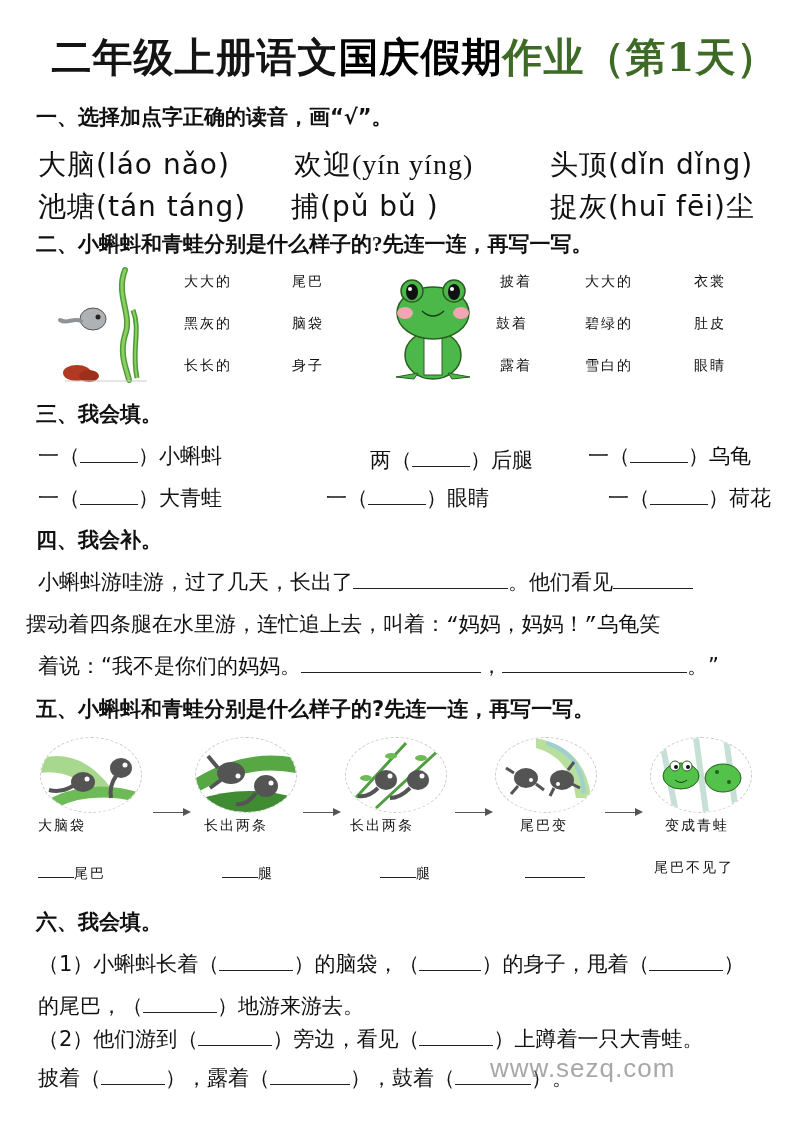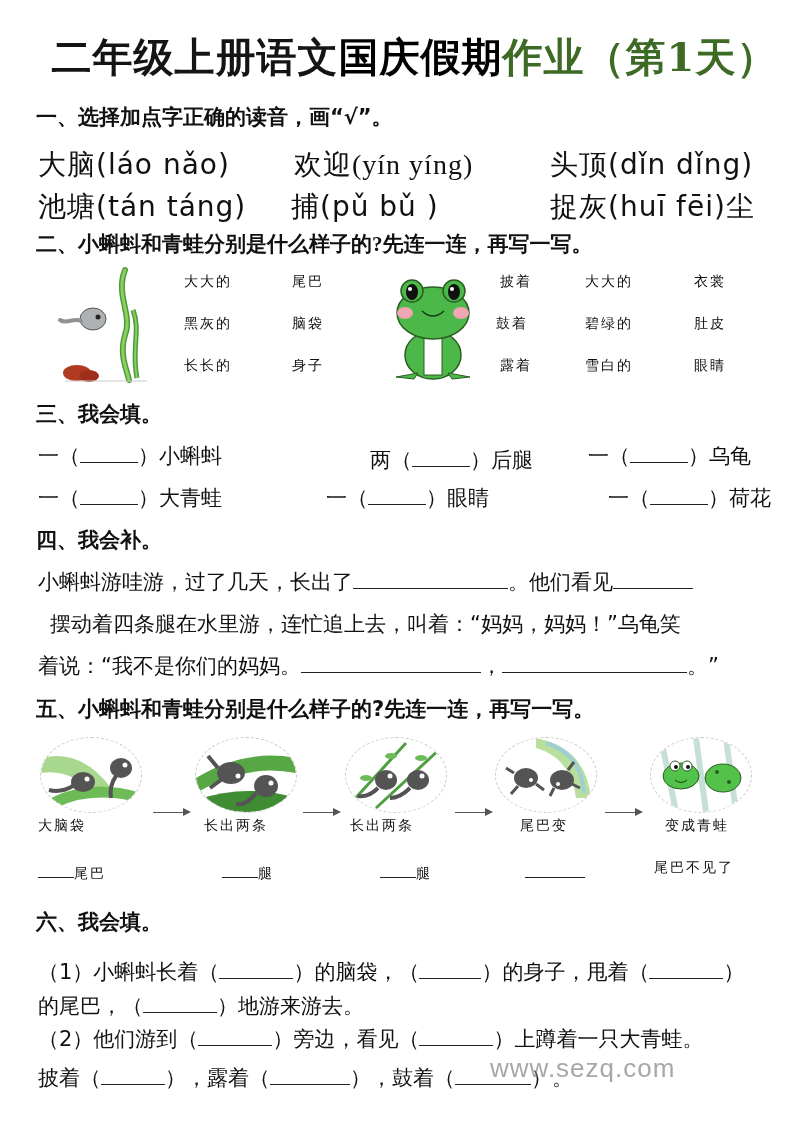--- a/index.html
+++ b/index.html
@@ -107,21 +107,21 @@
 <div class="abs sec-head" style="top:400px;">三、我会填。</div>
 <div class="abs body-text" style="top:442px; left:38px;"><span>一（</span><span class="blank" style="width:58px;"></span><span>）小蝌蚪</span></div>
 <div class="abs body-text" style="top:446px; left:326px;margin-left:44px;"><span>两（</span><span class="blank" style="width:58px;"></span><span>）后腿</span></div>
 <div class="abs body-text" style="top:442px; left:588px;"><span>一（</span><span class="blank" style="width:58px;"></span><span>）乌龟</span></div>
 <div class="abs body-text" style="top:484px; left:38px;"><span>一（</span><span class="blank" style="width:58px;"></span><span>）大青蛙</span></div>
 <div class="abs body-text" style="top:484px; left:326px;"><span>一（</span><span class="blank" style="width:58px;"></span><span>）眼睛</span></div>
 <div class="abs body-text" style="top:484px; left:588px;margin-left:20px;"><span>一（</span><span class="blank" style="width:58px;"></span><span>）荷花</span></div>
 
 <div class="abs sec-head" style="top:526px;">四、我会补。</div>
 <div class="abs body-text" style="top:568px; left:38px;"><span>小蝌蚪游哇游，过了几天，长出了</span><span class="ublank" style="width:155px;"></span><span>。他们看见</span><span class="ublank" style="width:80px;"></span></div>
-<div class="abs body-text" style="top:610px; left:50px;">摆动着四条腿在水里游，连忙追上去，叫着：“妈妈，妈妈！”乌龟笑</div>
+<div class="abs body-text" style="top:610px; left:26px;font-family:Liberation Mono, monospace;">摆动着四条腿在水里游，连忙追上去，叫着：“妈妈，妈妈！”乌龟笑</div>
 <div class="abs body-text" style="top:652px; left:38px;"><span>着说：“我不是你们的妈妈。</span><span class="ublank" style="width:180px;"></span><span>，</span><span class="ublank" style="width:185px;"></span><span>。”</span></div>
 
 <div class="abs sec-head" style="top:695px;">五、小蝌蚪和青蛙分别是什么样子的?先连一连，再写一写。</div>
 
 <div class="circle-img" style="top:737px; left:40px;">
   <svg width="100" height="74" viewBox="0 0 100 74">
     <path d="M0 20 Q40 10 70 50 L60 60 Q30 30 0 35 Z" fill="#a8d88e"></path>
     <path d="M10 60 Q50 40 100 55 L100 65 Q50 52 15 70 Z" fill="#6dbb56"></path>
     <ellipse cx="42" cy="44" rx="12" ry="10" fill="#545454"></ellipse>
     <path d="M32 48 Q20 55 8 52" stroke="#545454" stroke-width="4" fill="none"></path>
@@ -195,18 +195,18 @@
 <div class="abs word" style="top:817px; left:520px;">尾巴变</div>
 <div class="abs word" style="top:817px; left:665px;">变成青蛙</div>
 
 <div class="abs word" style="top:859px; left:38px;"><span class="ublank" style="width:36px;"></span><span>尾巴</span></div>
 <div class="abs word" style="top:859px; left:222px;"><span class="ublank" style="width:36px;"></span><span>腿</span></div>
 <div class="abs word" style="top:859px; left:380px;"><span class="ublank" style="width:36px;"></span><span>腿</span></div>
 <div class="abs word" style="top:859px; left:525px;"><span class="ublank" style="width:60px;"></span><span></span></div>
 <div class="abs word" style="top:859px; left:654px;">尾巴不见了</div>
 
 <div class="abs sec-head" style="top:908px;">六、我会填。</div>
-<div class="abs body-text" style="top:950px; left:38px;margin-top:8px;"><span>（1）小蝌蚪长着（</span><span class="blank" style="width:74px;"></span><span>）的脑袋，（</span><span class="blank" style="width:62px;"></span><span>）的身子，甩着（</span><span class="blank" style="width:74px;"></span><span>）</span></div>
+<div class="abs body-text" style="top:950px; left:38px;"><span>（1）小蝌蚪长着（</span><span class="blank" style="width:74px;"></span><span>）的脑袋，（</span><span class="blank" style="width:62px;"></span><span>）的身子，甩着（</span><span class="blank" style="width:74px;"></span><span>）</span></div>
 <div class="abs body-text" style="top:992px; left:38px;"><span>的尾巴，（</span><span class="blank" style="width:74px;"></span><span>）地游来游去。</span></div>
 <div class="abs body-text" style="top:1025px; left:38px;"><span>（2）他们游到（</span><span class="blank" style="width:74px;"></span><span>）旁边，看见（</span><span class="blank" style="width:74px;"></span><span>）上蹲着一只大青蛙。</span></div>
 <div class="abs body-text" style="top:1064px; left:38px;"><span>披着（</span><span class="blank" style="width:64px;"></span><span>），露着（</span><span class="blank" style="width:80px;"></span><span>），鼓着（</span><span class="blank" style="width:76px;"></span><span>）。</span></div>
 
 <div class="watermark">www.sezq.com</div>
 
 </body></html>

